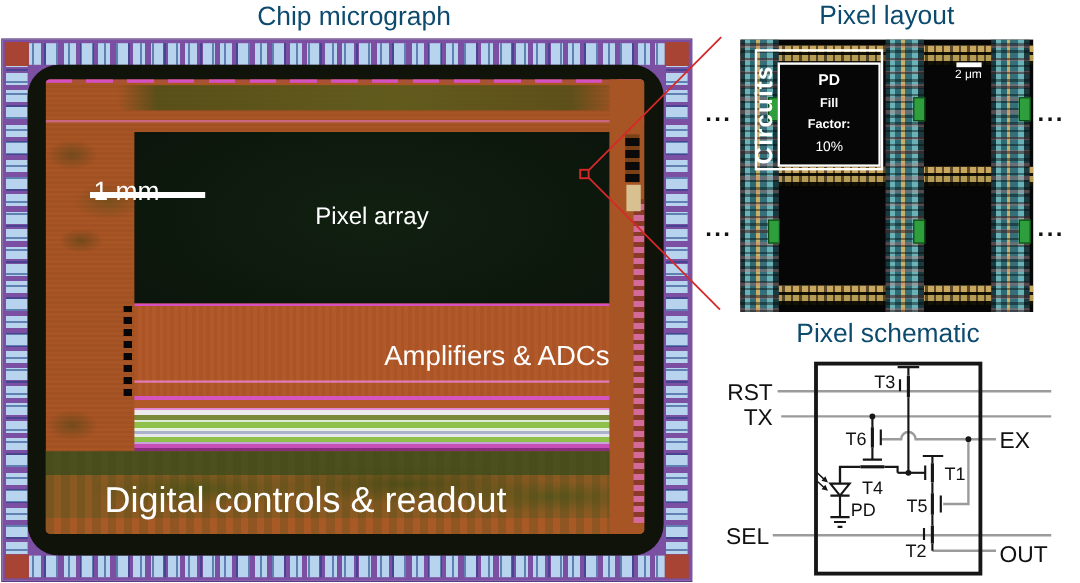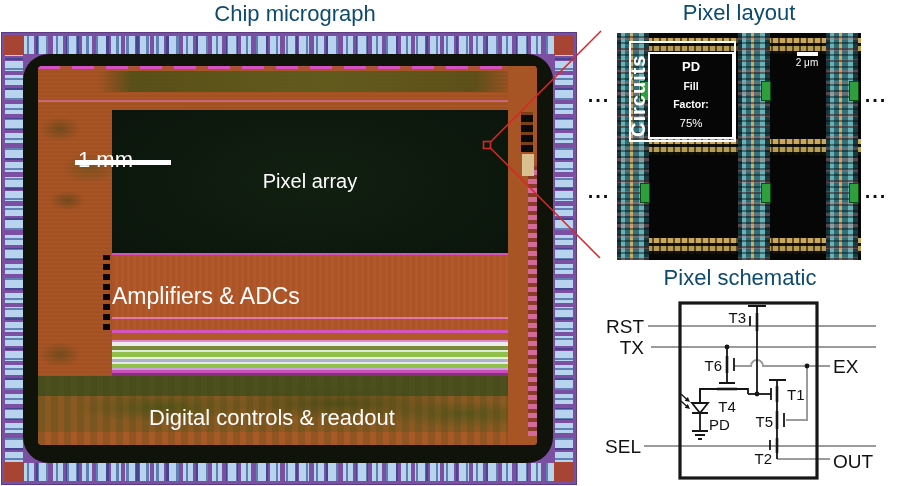--- a/index.html
+++ b/index.html
@@ -22,36 +22,36 @@
   #topband-streak{left:60px;top:5px;width:420px;height:21px;background:linear-gradient(90deg, rgba(70,78,22,0), rgba(70,78,22,.8) 8%, rgba(86,92,28,.85) 55%, rgba(70,78,22,.75) 90%, rgba(70,78,22,0));}
   #magline{left:0;top:0;width:100%;height:3px;background:repeating-linear-gradient(90deg,#d550c0 0 22px, rgba(213,80,192,.15) 22px 34px);}
   #pinkline-top{left:0;top:34px;width:100%;height:2px;background:rgba(230,120,200,.55);}
   .mottle{background:
       radial-gradient(30px 18px at 30% 30%, rgba(60,66,20,.85), rgba(60,66,20,0) 70%),
       radial-gradient(40px 22px at 70% 60%, rgba(72,78,24,.8), rgba(72,78,24,0) 70%),
       radial-gradient(26px 14px at 40% 85%, rgba(52,60,18,.8), rgba(52,60,18,0) 70%);}
   #pixelarray{left:74px;top:44px;width:396px;height:143px;background:radial-gradient(70% 90% at 50% 50%, rgba(24,46,24,.45), rgba(0,0,0,0)),#0b140b;display:flex;align-items:center;justify-content:center;}
   #pixelarray .lbl{color:#fff;font-size:20px;}
   #dashcol{left:65px;top:189px;width:7px;height:75px;background:repeating-linear-gradient(0deg,#060606 0 6px, rgba(6,6,6,0) 6px 10px);}
-  #amps{left:74px;top:187px;width:396px;height:77px;background:repeating-linear-gradient(90deg, rgba(140,60,20,.18) 0 3px, rgba(0,0,0,0) 3px 6px),#b2592a;border-top:2px solid #d84fc0;display:flex;align-items:flex-start;justify-content:flex-start;}
+  #amps{left:74px;top:187px;width:396px;height:77px;background:repeating-linear-gradient(90deg, rgba(140,60,20,.18) 0 3px, rgba(0,0,0,0) 3px 6px),#b2592a;border-top:2px solid #d84fc0;display:flex;align-items:flex-start;justify-content:flex-end;}
   #amps .lbl{color:#fff;font-size:23px;margin-top:28px;}
   #amps-pink{left:0;top:62px;width:100%;height:2px;background:rgba(235,130,210,.8);}
   #stripes{left:74px;top:264px;width:396px;height:46px;background:linear-gradient(180deg,
       #d455c0 0 3px,#b2592a 3px 10px,#e088d0 10px 12px,#ececec 12px 16px,
       #7a8a38 16px 20px,#dcead8 20px 22px,#8fc04a 22px 27px,#e8f0e0 27px 29px,
       #aab2cc 29px 32px,#e8e8ec 32px 34px,#8fc04a 34px 38px,#caa0d8 38px 40px,
       #c84fb8 40px 43px,#8a2f80 43px 46px);}
   #digital{left:0;top:310px;width:499px;height:69px;background:
       repeating-linear-gradient(90deg, rgba(60,70,20,.22) 0 7px, rgba(0,0,0,0) 7px 13px),
       radial-gradient(120px 20px at 25% 45%, rgba(78,84,24,.85), rgba(78,84,24,0) 75%),
       radial-gradient(160px 22px at 60% 40%, rgba(70,76,22,.8), rgba(70,76,22,0) 75%),
       radial-gradient(120px 18px at 85% 55%, rgba(80,86,26,.75), rgba(80,86,26,0) 75%),
       linear-gradient(180deg, #4c4f1e 0 20px, #8a5a22 20px 56px, #a85a26 56px 69px);
       display:flex;align-items:center;}
-  #digital .lbl{color:#fff;font-size:22px;margin:14px 0 0 111px;}
+  #digital .lbl{color:#fff;font-size:30px;margin:14px 0 0 49px;}
   #rightcol{left:470px;top:0;width:29px;height:379px;background:#a85525;}
   #rightcol .pinkdash{position:absolute;left:20px;top:100px;width:9px;height:270px;background:repeating-linear-gradient(0deg,#d46a9a 0 5px, #8a3a28 5px 9px);}
   #rightcol .blackblocks{position:absolute;left:13px;top:46px;width:12px;height:40px;background:repeating-linear-gradient(0deg,#0a0a0a 0 7px, #7a4018 7px 10px);}
   #rightcol .tanblock{position:absolute;left:14px;top:88px;width:12px;height:22px;background:#d8c090;}
   #scalebar1{left:37px;top:94px;width:96px;height:5px;background:#fff;}
   #scaletext1{left:40px;top:81px;color:#fff;font-size:22px;}
 
   
   #playout{left:617px;top:33px;width:244px;height:227px;background:#060606;overflow:hidden;}
   .hstrip{left:0;width:244px;height:16px;background:
@@ -143,21 +143,21 @@
   <div class="abs connector" style="left:144px;top:150px;"></div>
   <div class="abs connector" style="left:232px;top:48px;"></div>
   <div class="abs connector" style="left:232px;top:150px;"></div>
 
   <div class="abs" id="wbox-outer"></div>
   <div class="abs" id="circuits">Circuits</div>
   <div class="abs" id="wbox-inner">
     <div class="pd">PD</div>
     <div class="fl">Fill</div>
     <div class="fl">Factor:</div>
-    <div class="pct">75%</div>
+    <div class="pct">10%</div>
   </div>
   <div class="abs" id="sb2"></div>
   <div class="abs" id="sb2text">2 μm</div>
 </div>
 
 <div class="abs dots" style="left:599px;top:95px;">...</div>
 <div class="abs dots" style="left:876px;top:95px;">...</div>
 <div class="abs dots" style="left:599px;top:191px;">...</div>
 <div class="abs dots" style="left:876px;top:191px;">...</div>
 

